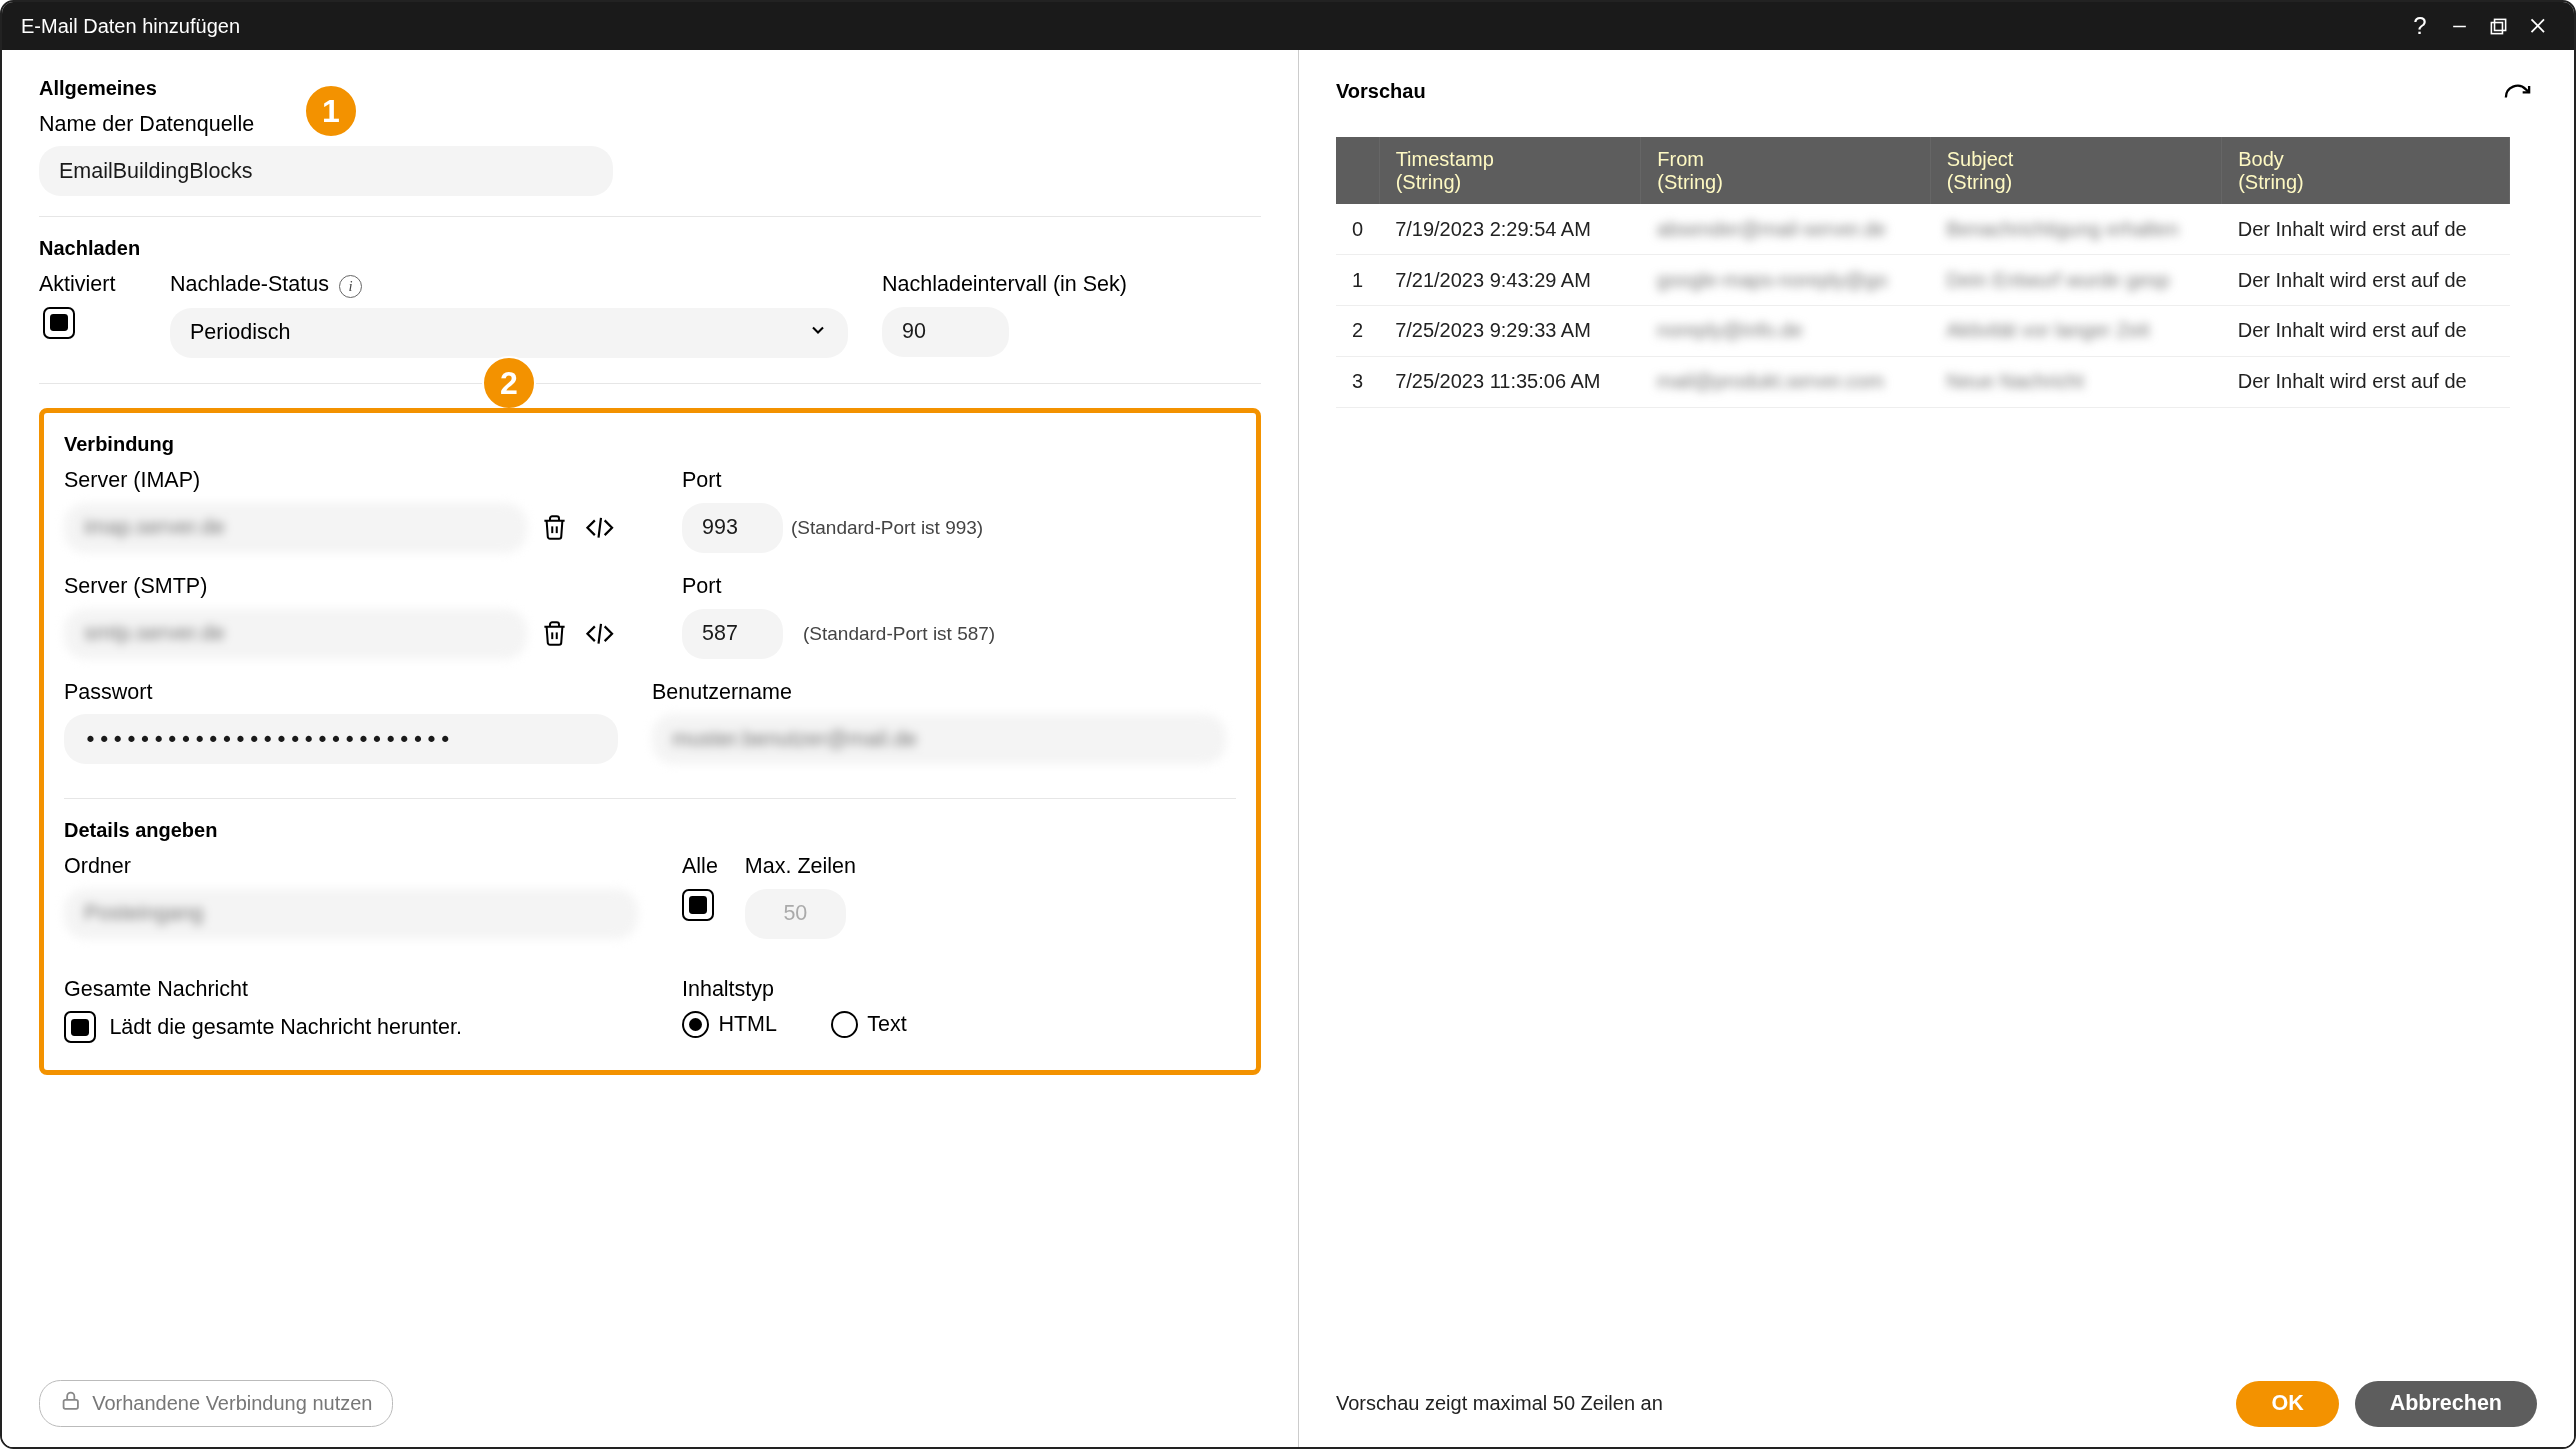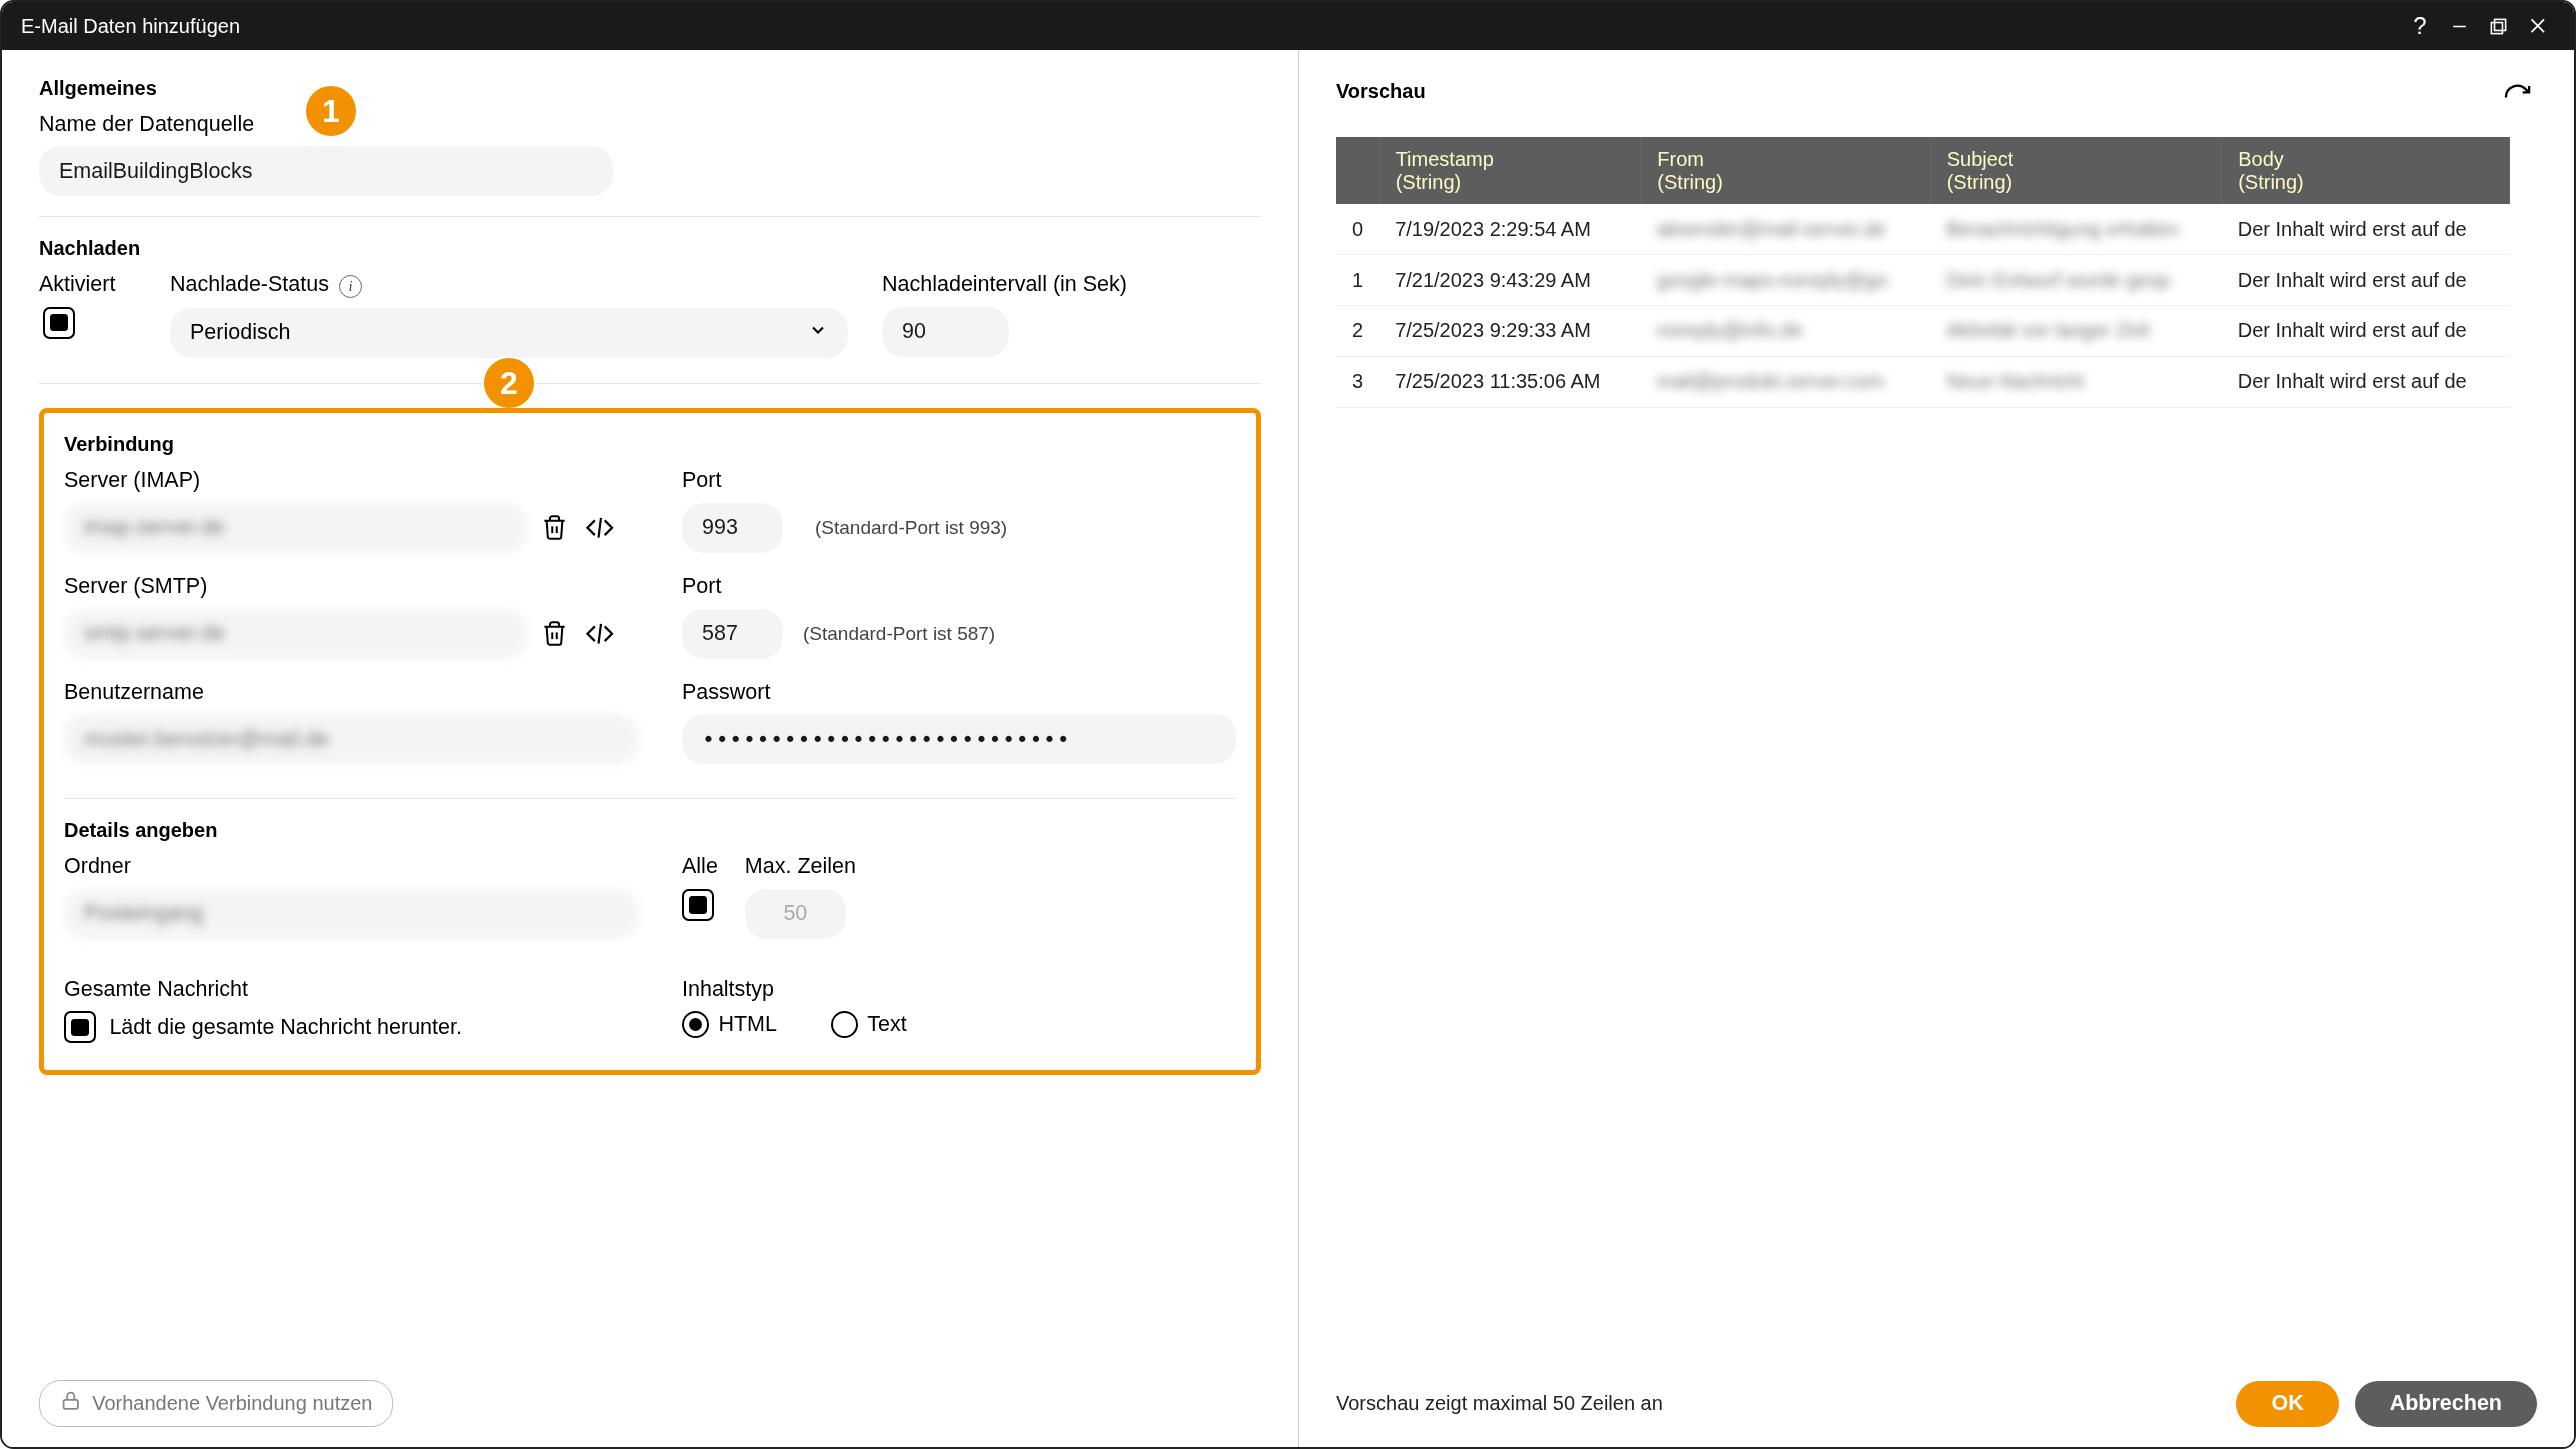--- a/index.html
+++ b/index.html
@@ -150,21 +150,21 @@
                     <svg width="29.5" height="29.5" viewBox="0 0 24 24" fill="none" stroke="#000" stroke-width="1.8">
                       <polyline points="16 18 22 12 16 6"></polyline>
                       <polyline points="8 6 2 12 8 18"></polyline>
                       <line x1="13" y1="4" x2="11" y2="20"></line>
                     </svg>
                   </span>
               </div>
             </div>
             <div style="flex:1;">
               <span class="field-label">Port</span>
-              <div style="display:flex;align-items:center;gap:32px;">
+              <div style="display:flex;align-items:center;gap:8px;">
                 <input class="input" style="width: 101px; text-align: left;" value="993">
                 <span class="hint">(Standard-Port ist 993)</span>
               </div>
             </div>
           </div>
 
           <div class="row" style="margin-top:21.5px;">
             <div style="width:584px;">
               <span class="field-label">Server (SMTP)</span>
               <div style="display:flex;align-items:center;gap:9.4px;">
@@ -190,27 +190,27 @@
             <div style="flex:1;">
               <span class="field-label">Port</span>
               <div style="display:flex;align-items:center;gap:20px;">
                 <input class="input" style="width: 101px;" value="587">
                 <span class="hint">(Standard-Port ist 587)</span>
               </div>
             </div>
           </div>
 
           <div class="row" style="margin-top:21.5px;">
-            <div style="width:584px;">
-              <span class="field-label">Benutzername</span>
-              <input class="input blur" style="width: 574px;" value="muster.benutzer@mail.de">
-            </div>
             <div style="flex:1;">
               <span class="field-label">Passwort</span>
               <input class="input" style="width: 100%; font-family: monospace; letter-spacing: 0.7px;" type="password" value="***************************">
+            </div>
+            <div style="width:584px;">
+              <span class="field-label">Benutzername</span>
+              <input class="input blur" style="width: 574px;" value="muster.benutzer@mail.de">
             </div>
           </div>
 
           <hr class="hr" style="margin-top:34px;">
 
           <h2 class="section">Details angeben</h2>
           <div class="row">
             <div style="width:584px;">
               <span class="field-label">Ordner</span>
               <input class="input blur" style="width: 574px;" value="Posteingang">

